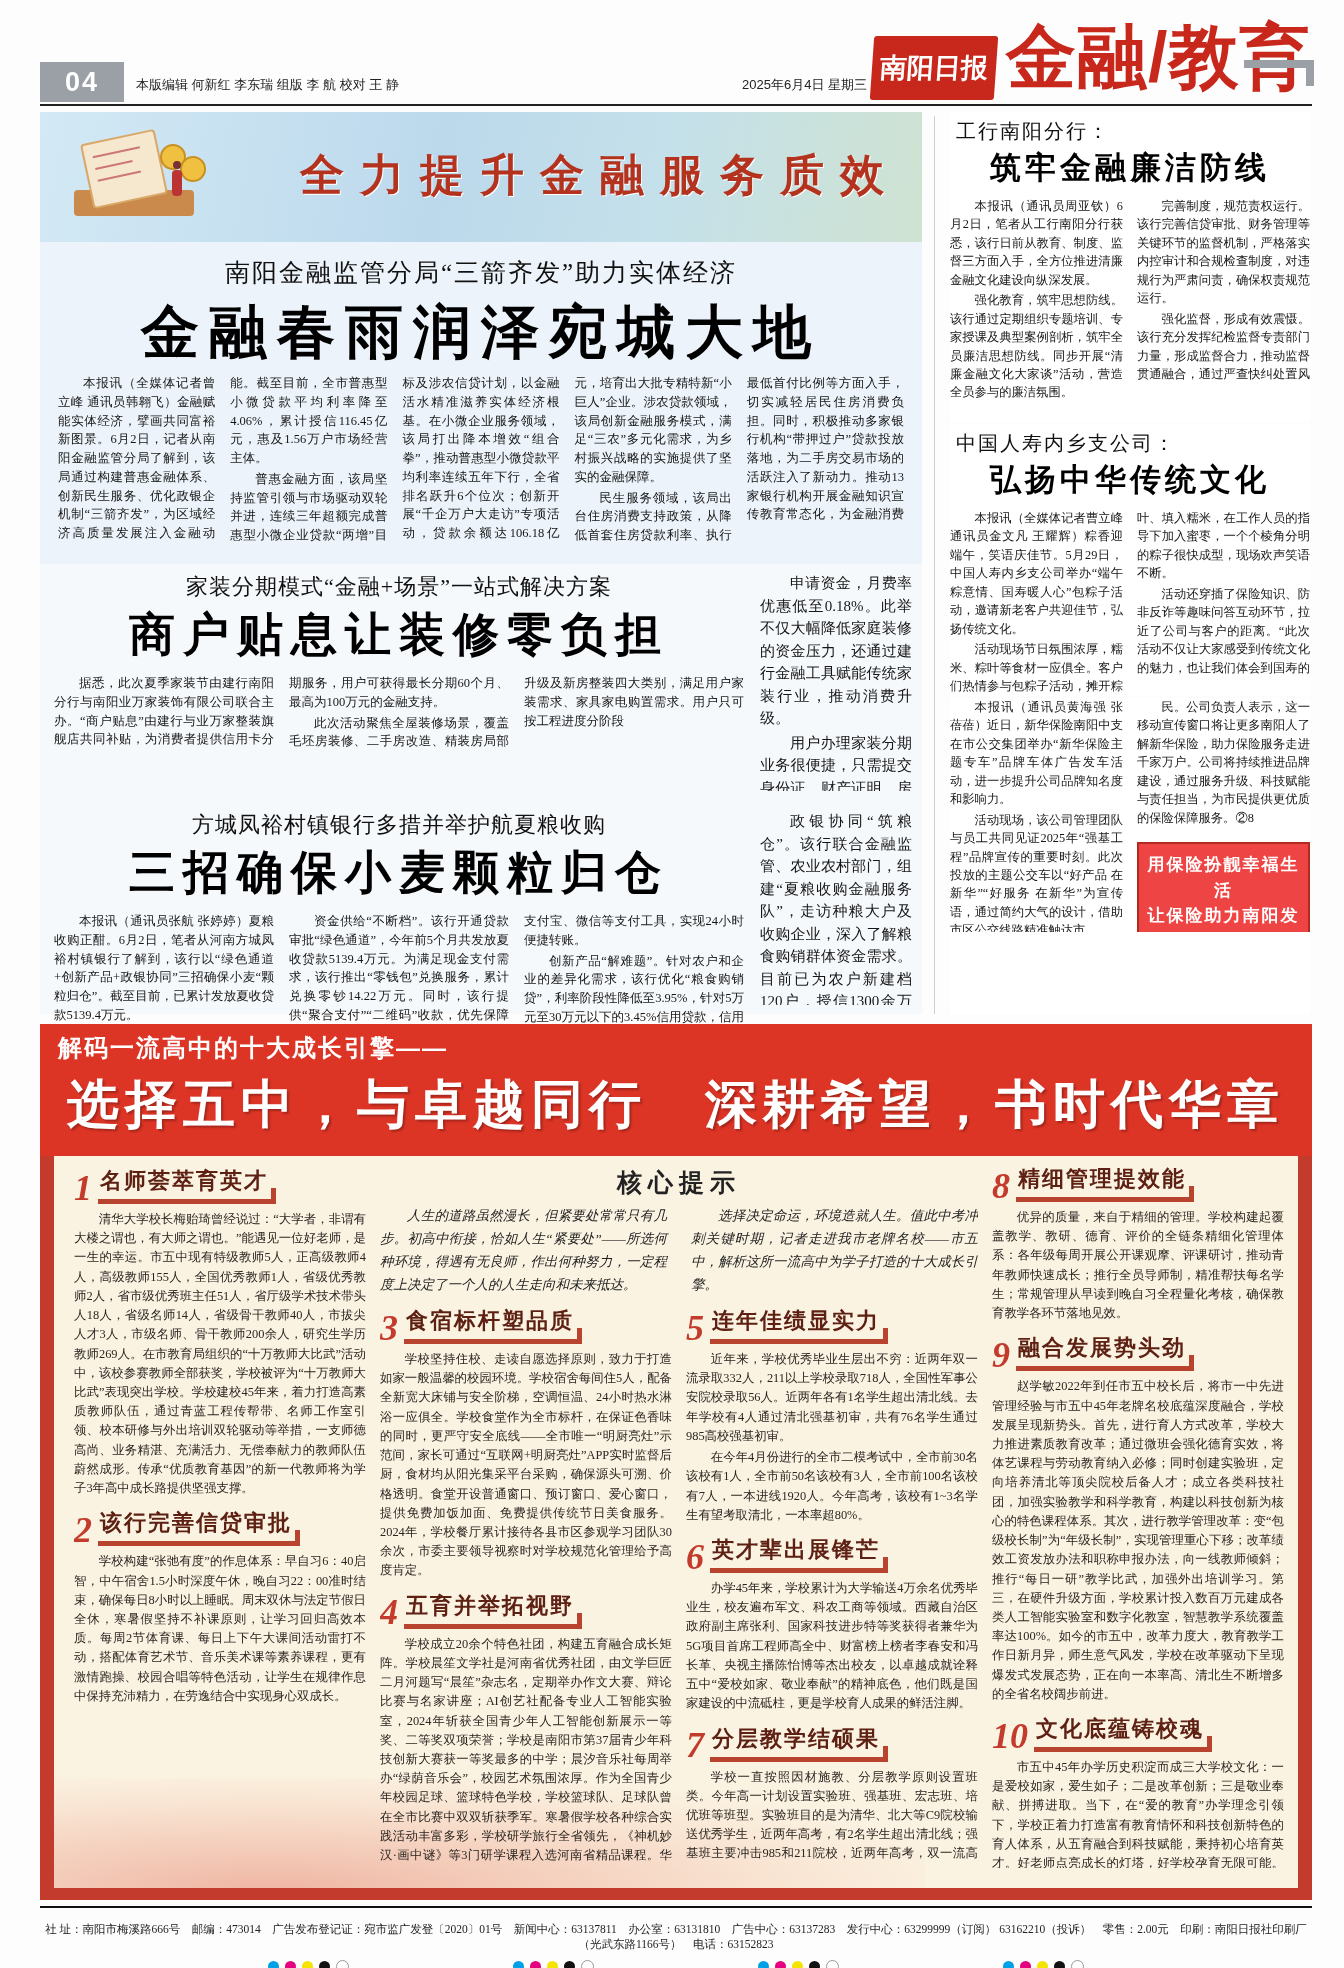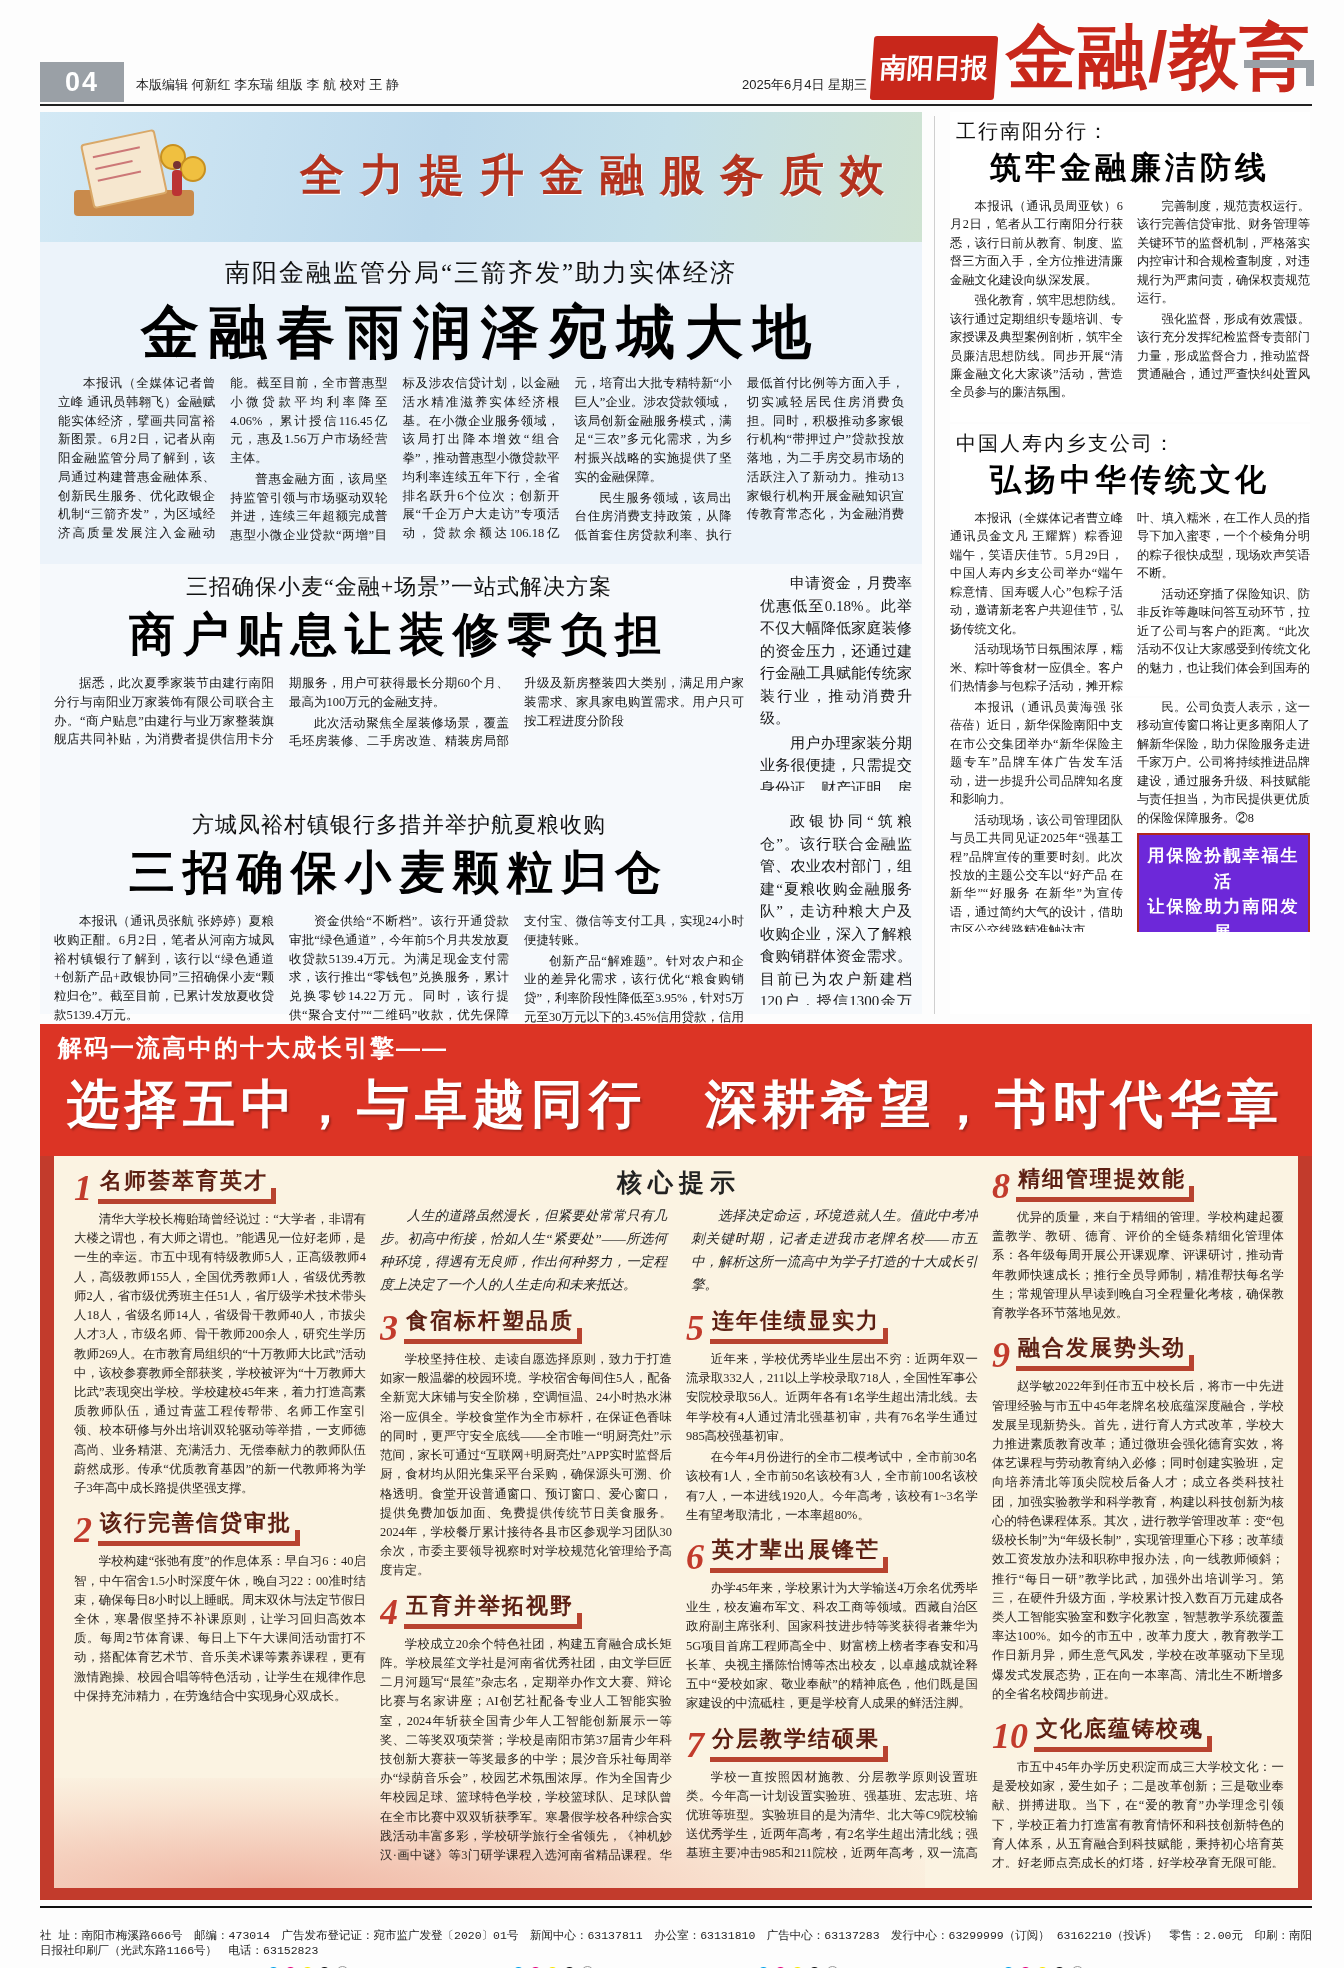--- a/index.html
+++ b/index.html
@@ -66,21 +66,21 @@
   .sbB{top:424px;height:272px;}
   .sbC{top:698px;height:316px;}
   .sb-kicker{font-family:"Liberation Sans",sans-serif;font-size:20px;letter-spacing:2px;color:#111;
              padding:6px 0 0 6px;}
   .sb-headline{text-align:center;font-weight:bold;font-size:31px;letter-spacing:4px;color:#000;
              padding:2px 0 8px 0;}
   .sb-body{height:72%;overflow:hidden;column-count:2;column-gap:14px;font-size:12.3px;
            line-height:1.5;text-align:justify;}
   .sbC-grid{display:flex;gap:14px;height:74%;}
   .sbC-col{width:173px;overflow:hidden;font-size:12.3px;line-height:1.5;text-align:justify;}
-  .ins-ad{margin-top:6px;background:#6d28d9;border:2px solid #b02a1e;text-align:center;
+  .ins-ad{margin-top:15px;background:#ef4444;border:2px solid #b02a1e;text-align:center;
           padding:8px 4px 0 4px;}
   .ins-ad-line{color:#fff;font-family:"Liberation Sans",sans-serif;font-weight:bold;font-size:17px;
           letter-spacing:2px;line-height:1.5;}
 
   
   .feat-band{left:40px;top:1024px;width:1272px;height:132px;background:#dc3425;color:#fff;}
   .feat-kicker{position:absolute;left:18px;top:8px;font-family:"Liberation Sans",sans-serif;
                font-weight:bold;font-size:24px;letter-spacing:2px;}
   .feat-headline{position:absolute;left:0;width:100%;top:46px;text-align:center;
                font-family:"Liberation Sans",sans-serif;font-weight:bold;font-size:52px;
@@ -102,22 +102,22 @@
   .sec{margin-bottom:10px;}
   .sec-head{display:flex;align-items:flex-end;gap:6px;margin-bottom:6px;}
   .sec-num{font-style:italic;font-weight:bold;font-size:36px;line-height:.9;color:#c23b2c;}
   .sec-title{font-family:"Liberation Sans",sans-serif;font-weight:bold;font-size:22px;color:#5d2013;
              border-bottom:5px solid #b8432f;padding:0 6px 3px 2px;letter-spacing:2px;position:relative;}
   .sec-title::after{content:"";position:absolute;right:-2px;bottom:-5px;width:5px;height:16px;background:#b8432f;}
   .sec-body{font-size:12.4px;line-height:1.55;text-align:justify;color:#2a2520;}
 
   
   .footer{left:40px;top:1906px;width:1272px;border-top:2px solid #111;}
-  .foot-info{text-align:left;font-size:11.5px;color:#222;padding-top:20px;
-             font-family:Liberation Mono, monospace;}
+  .foot-info{text-align:center;font-size:11.5px;color:#222;padding-top:14px;
+             font-family:Liberation Serif, serif;}
   .dots{display:flex;justify-content:space-around;width:980px;margin:8px auto 0 auto;}
   .dotg{display:flex;gap:6px;align-items:center;}
   .dot{width:11px;height:11px;border-radius:50%;}
   .d-c{background:#00a0e9;} .d-m{background:#e4007f;} .d-y{background:#f5e400;}
   .d-k{background:#111;} .d-o{background:#fff;border:1.5px solid #999;}
 </style>
 </head>
 <body>
 
 <div class="abs pageno">04</div>
@@ -150,21 +150,21 @@
   <div class="lead-headline">金融春雨润泽宛城大地</div>
   <div class="lead-body">
       <p class="para">本报讯（全媒体记者曾立峰 通讯员韩翱飞）金融赋能实体经济，擘画共同富裕新图景。6月2日，记者从南阳金融监管分局了解到，该局通过构建普惠金融体系、创新民生服务、优化政银企机制“三箭齐发”，为区域经济高质量发展注入金融动能。截至目前，全市普惠型小微贷款平均利率降至4.06%，累计授信116.45亿元，惠及1.56万户市场经营主体。</p>
       <p class="para">普惠金融方面，该局坚持监管引领与市场驱动双轮并进，连续三年超额完成普惠型小微企业贷款“两增”目标及涉农信贷计划，以金融活水精准滋养实体经济根基。在小微企业服务领域，该局打出降本增效“组合拳”，推动普惠型小微贷款平均利率连续五年下行，全省排名跃升6个位次；创新开展“千企万户大走访”专项活动，贷款余额达106.18亿元，培育出大批专精特新“小巨人”企业。涉农贷款领域，该局创新金融服务模式，满足“三农”多元化需求，为乡村振兴战略的实施提供了坚实的金融保障。</p>
       <p class="para">民生服务领域，该局出台住房消费支持政策，从降低首套住房贷款利率、执行最低首付比例等方面入手，切实减轻居民住房消费负担。同时，积极推动多家银行机构“带押过户”贷款投放落地，为二手房交易市场的活跃注入了新动力。推动13家银行机构开展金融知识宣传教育常态化，为金融消费者权益保护构筑了坚实防线。</p>
     </div>
 </div>
 
 <div class="abs story story2">
   <div class="story-main">
-    <div class="story-kicker">三招确保小麦“金融+场景”一站式解决方案</div>
+    <div class="story-kicker">家装分期模式“金融+场景”一站式解决方案</div>
     <div class="story-headline">商户贴息让装修零负担</div>
     <div class="story-body">
         <p class="para">据悉，此次夏季家装节由建行南阳分行与南阳业万家装饰有限公司联合主办。“商户贴息”由建行与业万家整装旗舰店共同补贴，为消费者提供信用卡分期服务，用户可获得最长分期60个月、最高为100万元的金融支持。</p>
         <p class="para">此次活动聚焦全屋装修场景，覆盖毛坯房装修、二手房改造、精装房局部升级及新房整装四大类别，满足用户家装需求、家具家电购置需求。用户只可按工程进度分阶段</p>
       </div>
   </div>
   <div class="story-side">
       <p class="para">申请资金，月费率优惠低至0.18%。此举不仅大幅降低家庭装修的资金压力，还通过建行金融工具赋能传统家装行业，推动消费升级。</p>
       <p class="para">用户办理家装分期业务很便捷，只需提交身份证、财产证明、房产证明即可。本次建行家装节推出装修分期等消费信贷产品和服务，以“更低利率+更灵活还款方式”的双重优势，构建“金融+场景”一站式解决方案，通过专业化金融服务助力千万家庭轻松实现安居梦想。②8</p>
     </div>

